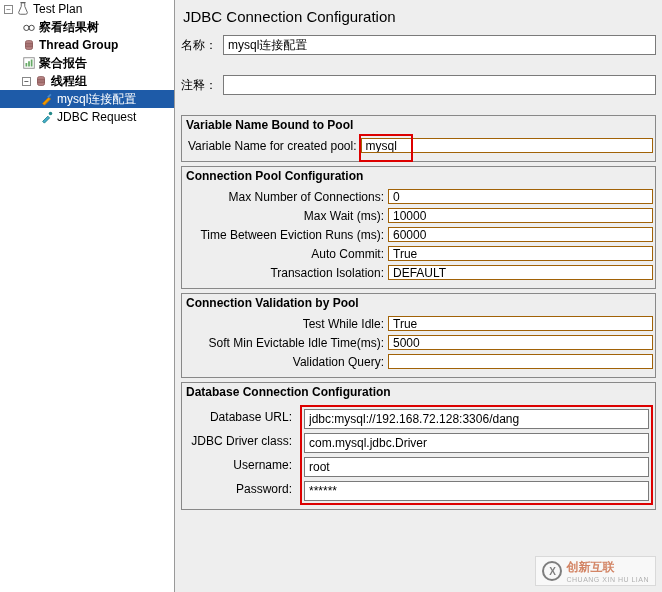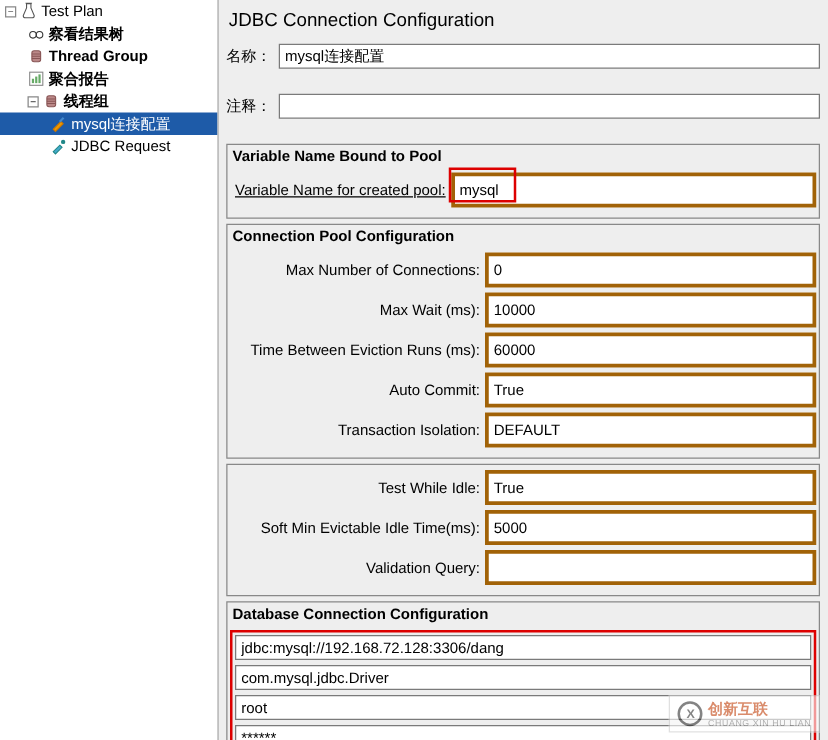--- a/index.html
+++ b/index.html
@@ -19,21 +19,21 @@
 .title { font-size: 15px; margin-bottom: 10px; padding-left: 2px; }
 .form-row { display: flex; align-items: center; margin-bottom: 20px; gap: 6px; }
 .form-row label { white-space: nowrap; }
 .form-row input { flex: 1; height: 20px; border: 1px solid #7a7a7a; padding: 0 4px; font-size: 12px; background: #fff; }
 .section { border: 1px solid #888; margin-bottom: 4px; }
 .section-title { font-weight: bold; font-size: 12px; padding: 2px 4px; }
 .section-body { padding: 4px 2px; }
 .grid-row { display: flex; align-items: center; margin-bottom: 4px; }
 .grid-label { width: 204px; text-align: right; padding-right: 4px; white-space: nowrap; }
 .grid-input { flex: 1; }
-.grid-input input { width: 100%; height: 28px; border: 3px solid #a16207; padding: 0 4px; font-size: 12px; background: #fff; }
+.grid-input input { width: 100%; height: 15px; border: 1px solid #a16207; padding: 0 4px; font-size: 12px; background: #fff; }
 .db-label { width: 112px; text-align: right; padding-right: 4px; white-space: nowrap; }
 .watermark { position: absolute; right: 6px; bottom: 6px; display: flex; align-items: center; gap: 4px; opacity: 0.6; border: 1px solid #ccc; padding: 2px 6px; background: #fff; }
 .watermark-logo { width: 20px; height: 20px; border-radius: 50%; border: 2px solid #333; display: flex; align-items: center; justify-content: center; font-size: 10px; font-weight: bold; color: #333; }
 .watermark-text { font-size: 12px; font-weight: bold; color: #c2410c; }
 .watermark-sub { font-size: 7px; color: #888; display: block; letter-spacing: 0.5px; }
 </style>
 </head>
 <body>
 
 <div class="app">
@@ -123,21 +123,21 @@
     </div>
     <div class="form-row">
       <label>注释：</label>
       <input type="text" value="" style="">
     </div>
 
     <div class="section">
       <div class="section-title">Variable Name Bound to Pool</div>
       <div class="section-body">
         <div class="grid-row">
-          <div class="grid-label" style="width:auto;text-align:left;padding-left:4px;text-decoration:underline;">Variable Name for created pool:</div>
+          <div class="grid-label" style="width:auto;text-align:left;padding-left:4px;">Variable Name for created pool:</div>
           <div class="grid-input" style="position:relative;">
             <input type="text" value="mysql" style="">
             <div style="position:absolute;left:-2px;top:-4px;width:54px;height:28px;border:2px solid #d00;pointer-events:none;"></div>
           </div>
         </div>
       </div>
     </div>
 
     <div class="section">
       <div class="section-title">Connection Pool Configuration</div>
@@ -159,39 +159,46 @@
             <div class="grid-input"><input type="text" value="True" style=""></div>
           </div>
         <div class="grid-row">
             <div class="grid-label">Transaction Isolation:</div>
             <div class="grid-input"><input type="text" value="DEFAULT" style=""></div>
           </div>
       </div>
     </div>
 
     <div class="section">
+      <div class="section-title">Connection Validation by Pool</div>
       <div class="section-body">
         <div class="grid-row">
             <div class="grid-label">Test While Idle:</div>
             <div class="grid-input"><input type="text" value="True" style=""></div>
           </div>
         <div class="grid-row">
             <div class="grid-label">Soft Min Evictable Idle Time(ms):</div>
             <div class="grid-input"><input type="text" value="5000" style=""></div>
           </div>
         <div class="grid-row">
             <div class="grid-label">Validation Query:</div>
             <div class="grid-input"><input type="text" value="" style=""></div>
           </div>
       </div>
     </div>
 
     <div class="section">
       <div class="section-title">Database Connection Configuration</div>
       <div class="section-body" style="display:flex;">
+        <div style="width:116px;display:flex;flex-direction:column;gap:4px;padding-top:2px;">
+          <div class="db-label" style="height:20px;line-height:20px;">Database URL:</div>
+          <div class="db-label" style="height:20px;line-height:20px;">JDBC Driver class:</div>
+          <div class="db-label" style="height:20px;line-height:20px;">Username:</div>
+          <div class="db-label" style="height:20px;line-height:20px;">Password:</div>
+        </div>
         <div style="flex:1;border:2px solid #d00;padding:2px;display:flex;flex-direction:column;gap:4px;">
           <input type="text" style="height: 20px; border: 1px solid rgb(122, 122, 122); padding: 0px 4px; font-size: 12px;" value="jdbc:mysql://192.168.72.128:3306/dang">
           <input type="text" style="height: 20px; border: 1px solid rgb(122, 122, 122); padding: 0px 4px; font-size: 12px;" value="com.mysql.jdbc.Driver">
           <input type="text" style="height: 20px; border: 1px solid rgb(122, 122, 122); padding: 0px 4px; font-size: 12px;" value="root">
           <input type="text" style="height: 20px; border: 1px solid rgb(122, 122, 122); padding: 0px 4px; font-size: 12px;" value="******">
         </div>
       </div>
     </div>
 
     <div class="watermark">

